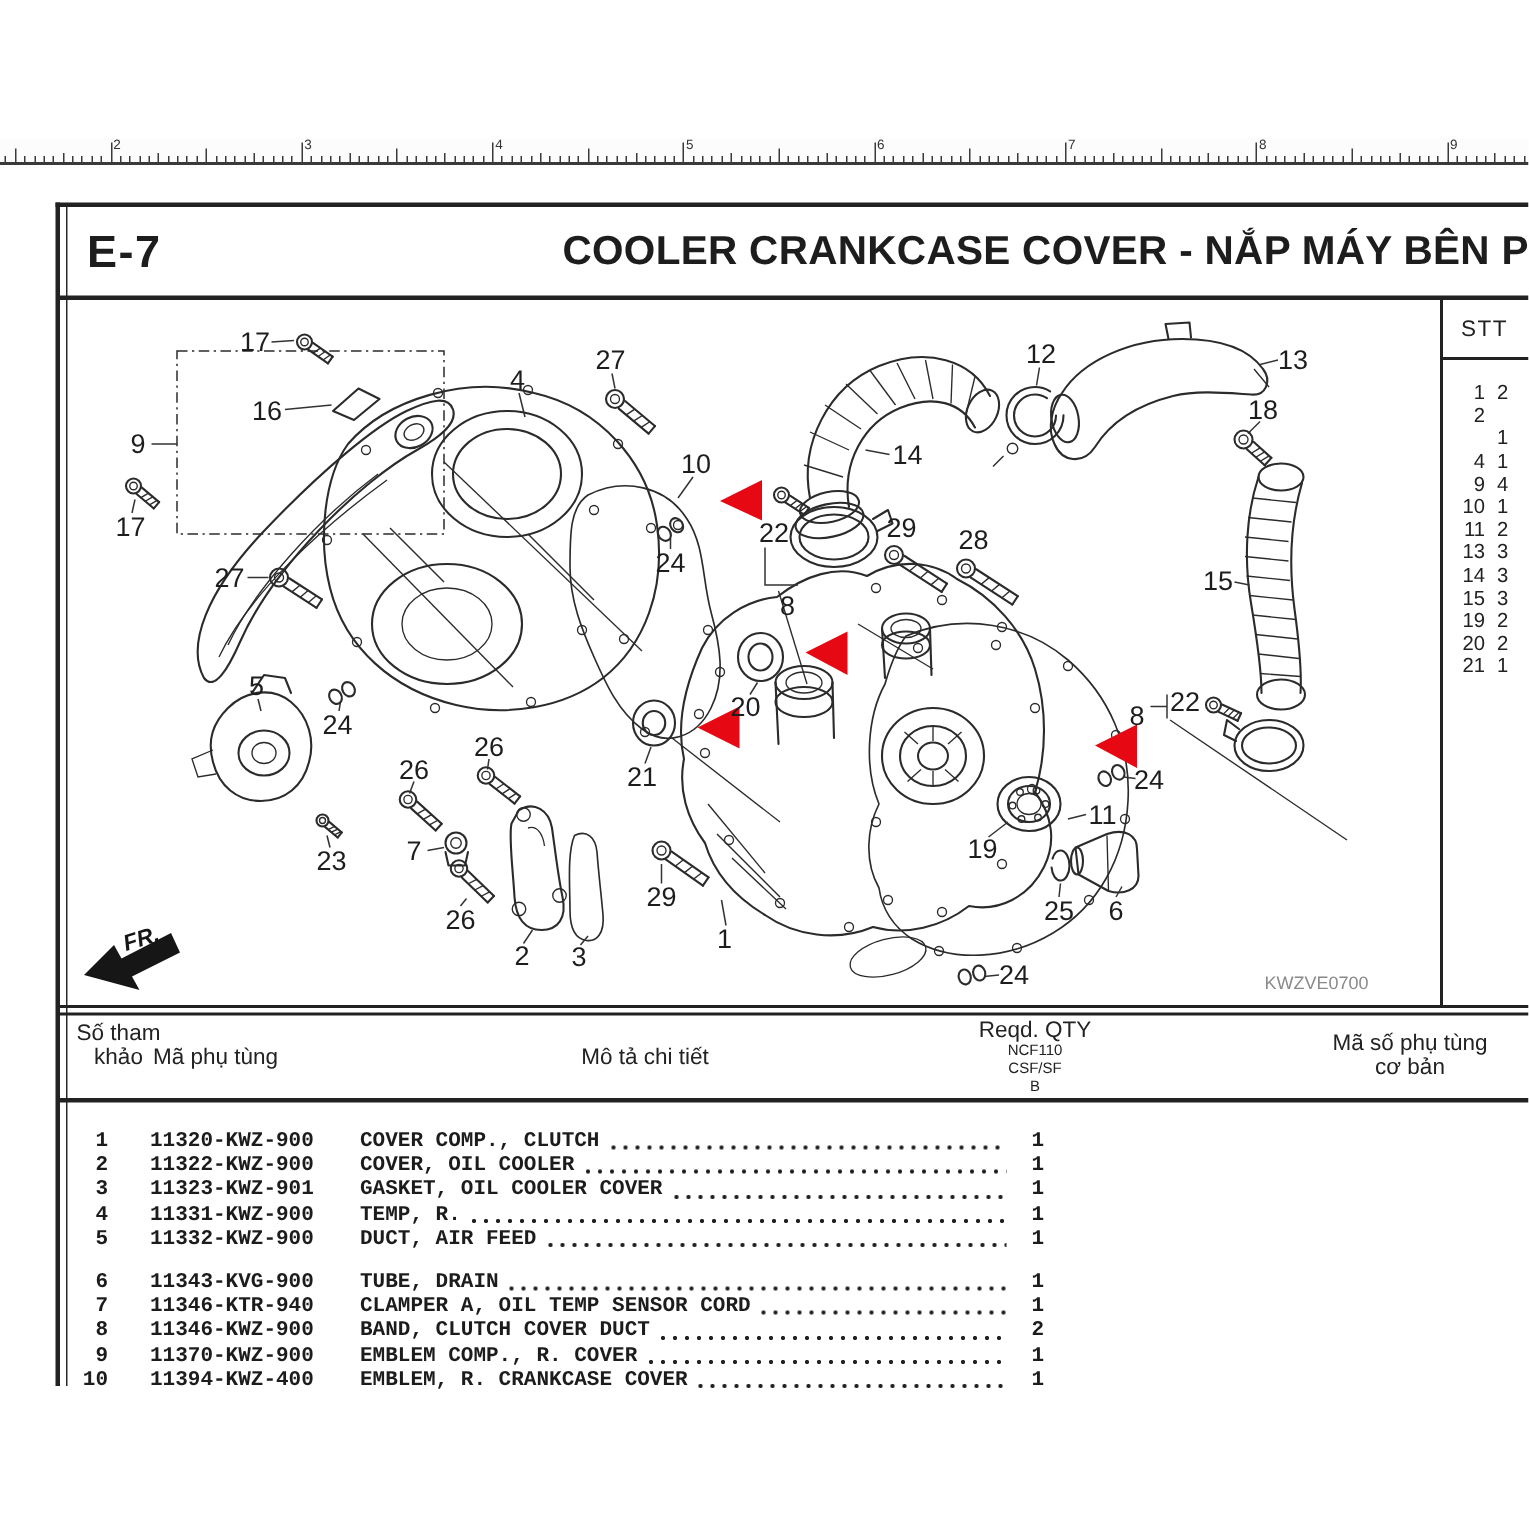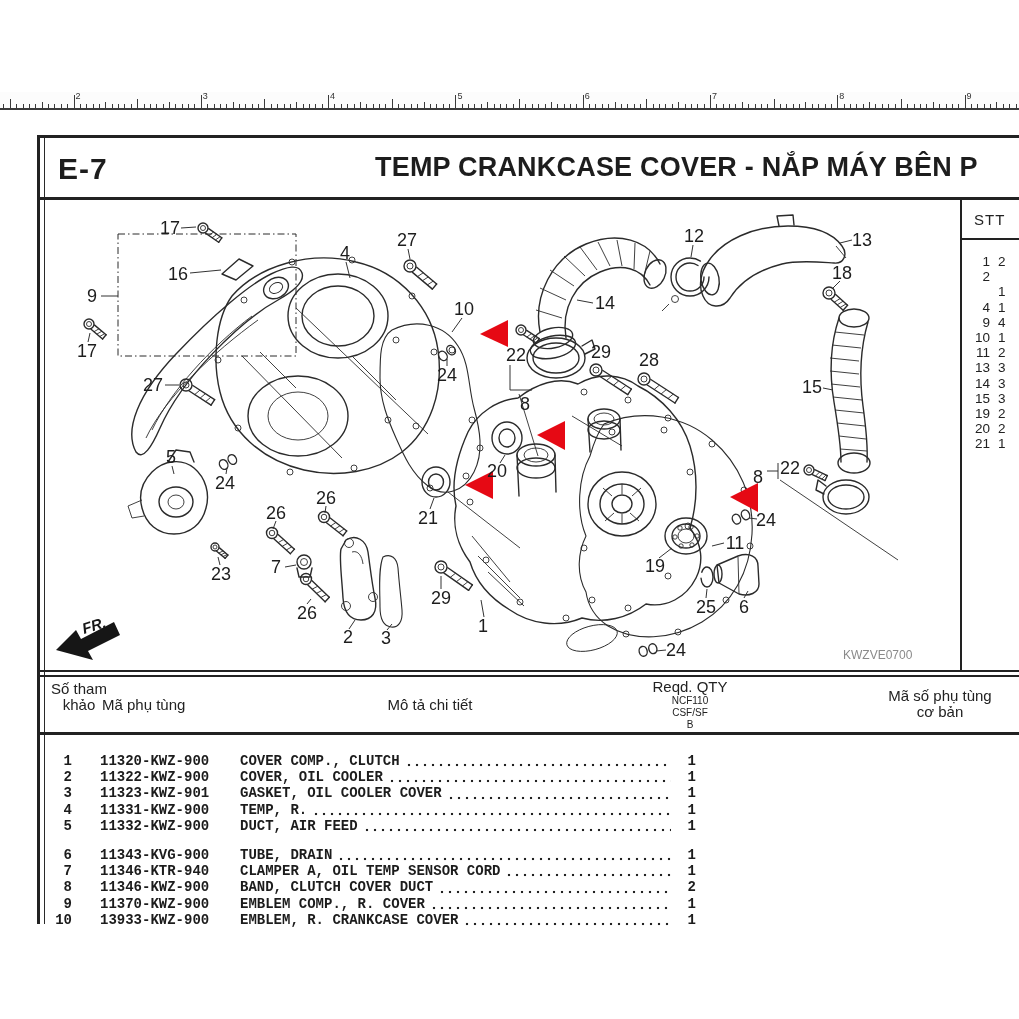--- a/index.html
+++ b/index.html
@@ -232,21 +232,21 @@
       <div class="tick minor" style="left: 1002.79px;"></div>
       <div class="tick minor" style="left: 1009.15px;"></div>
       <div class="tick minor" style="left: 1015.52px;"></div>
     </div>
 
   <div id="frame">
     <div id="inner-rule"></div>
 
     <div id="header-band">
       <div id="page-code">E-7</div>
-      <div id="doc-title">TEMP CRANKCASE COVER - NẮP MÁY BÊN P</div>
+      <div id="doc-title">COOLER CRANKCASE COVER - NẮP MÁY BÊN P</div>
     </div>
 
     <div id="content">
       <div id="diagram-cell">
         <svg id="diagram" width="920" height="470" viewBox="40 200 920 470">
 
           <g>
             <rect class="dash" x="118" y="234" width="178" height="122"></rect>
             <path class="ln" d="M136,452 C124,430 138,394 176,354 C214,314 250,284 271,274 C288,266 299,264 302,273 C305,282 294,291 278,300 C240,321 182,378 160,428 C152,446 143,461 136,452 Z"></path>
             <path class="thin" d="M152,430 C170,392 212,346 252,316"></path>
@@ -838,21 +838,21 @@
           </div>
           <div class="prow">
             <span class="p-ref">9</span>
             <span class="p-code">11370-KWZ-900</span>
             <span class="p-desc">EMBLEM COMP., R. COVER</span>
             <span class="p-dots"></span>
             <span class="p-qty">1</span>
           </div>
           <div class="prow">
             <span class="p-ref">10</span>
-            <span class="p-code">13933-KWZ-900</span>
+            <span class="p-code">11394-KWZ-400</span>
             <span class="p-desc">EMBLEM, R. CRANKCASE COVER</span>
             <span class="p-dots"></span>
             <span class="p-qty">1</span>
           </div>
         </div>
       </div>
   </div>
 </div>
 
 </body></html>

